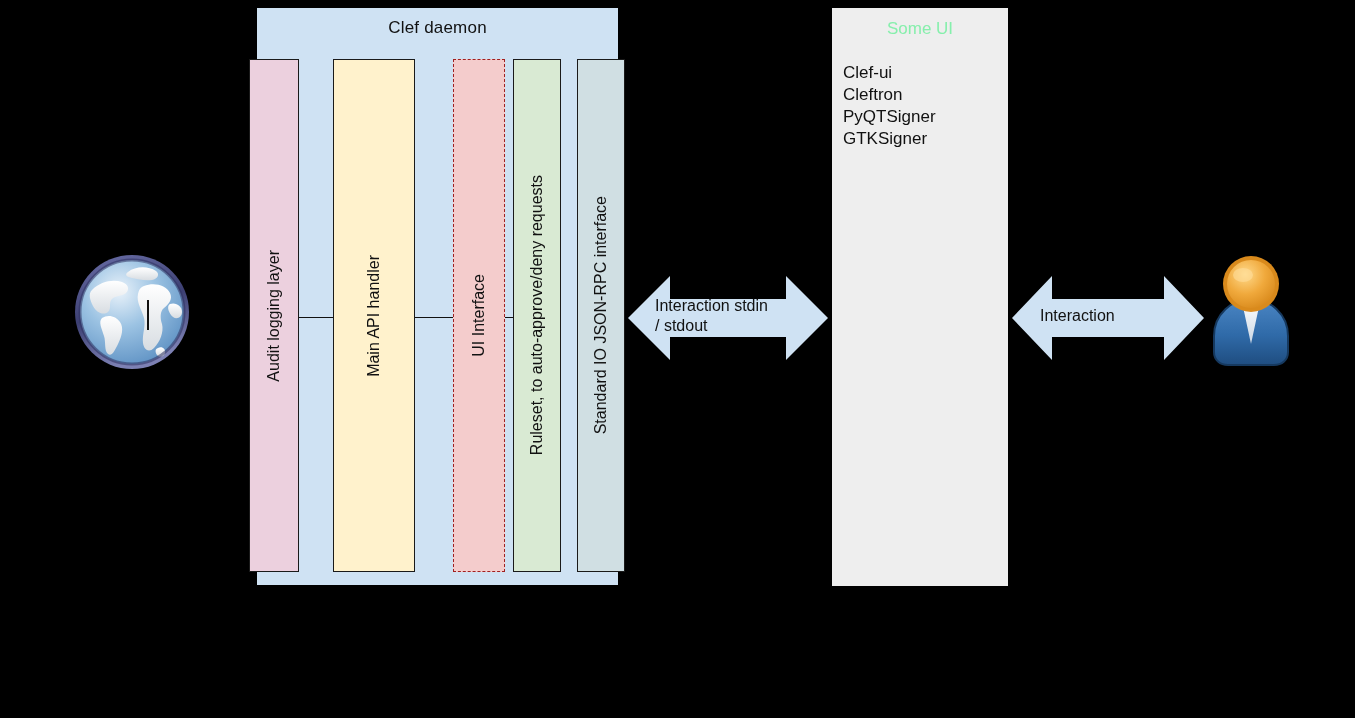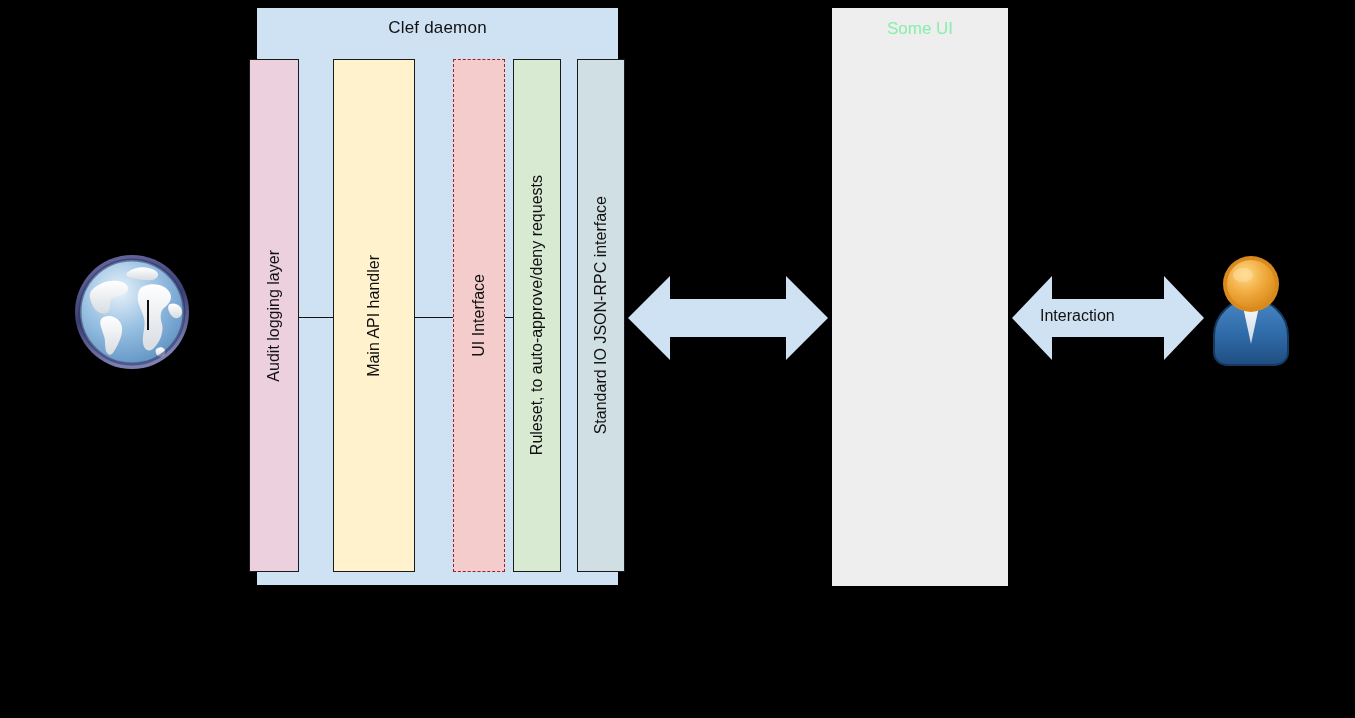--- a/index.html
+++ b/index.html
@@ -125,23 +125,33 @@
 
   <div class="vbox box-stdio">
     <span class="vlabel">Standard IO JSON-RPC interface</span>
   </div>
 
   <div class="arrow arrow-1">
     <svg width="200" height="88" viewBox="0 0 200 88">
       <polygon points="0,44 42,2 42,25 158,25 158,2 200,44 158,86 158,63 42,63 42,86" fill="#cfe2f3" stroke="none"></polygon>
     </svg>
   </div>
+  <div class="arrow-label arrow-1-label">
+    <div>Interaction stdin</div>
+    <div>/ stdout</div>
+  </div>
 
   <div class="ui-panel"></div>
   <div class="ui-title">Some UI</div>
+  <div class="ui-list">
+    <div>Clef-ui</div>
+    <div>Cleftron</div>
+    <div>PyQTSigner</div>
+    <div>GTKSigner</div>
+  </div>
 
   <div class="arrow arrow-2">
     <svg width="192" height="88" viewBox="0 0 192 88">
       <polygon points="0,44 40,2 40,25 152,25 152,2 192,44 152,86 152,63 40,63 40,86" fill="#cfe2f3" stroke="none"></polygon>
     </svg>
   </div>
   <div class="arrow-label arrow-2-label">Interaction</div>
 
   <div class="icon user-icon">
     <svg width="86" height="118" viewBox="0 0 86 118">

